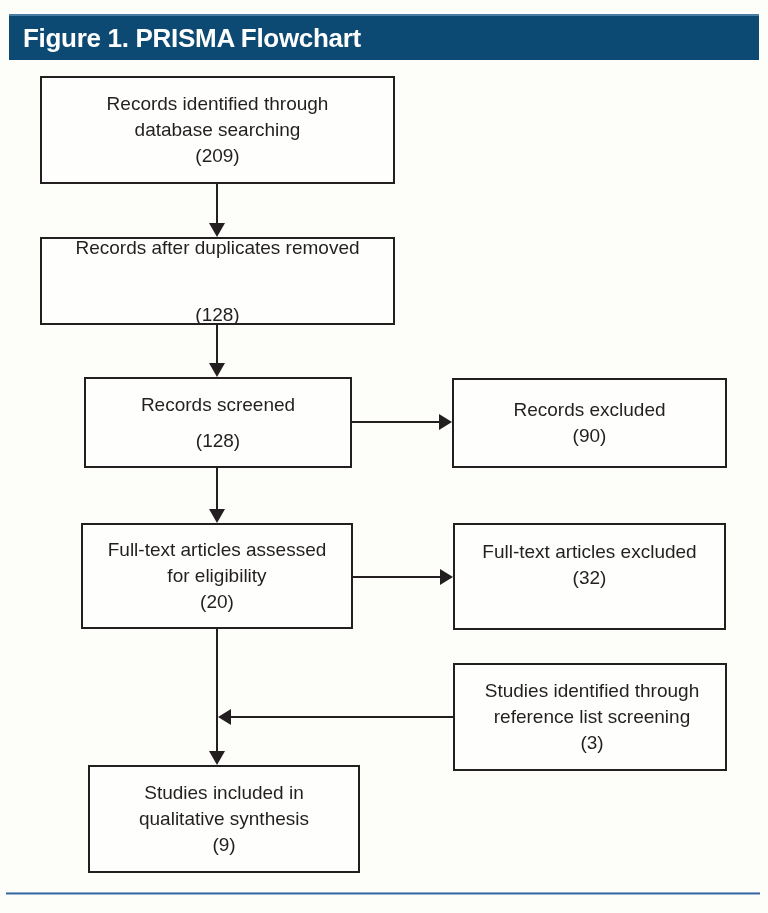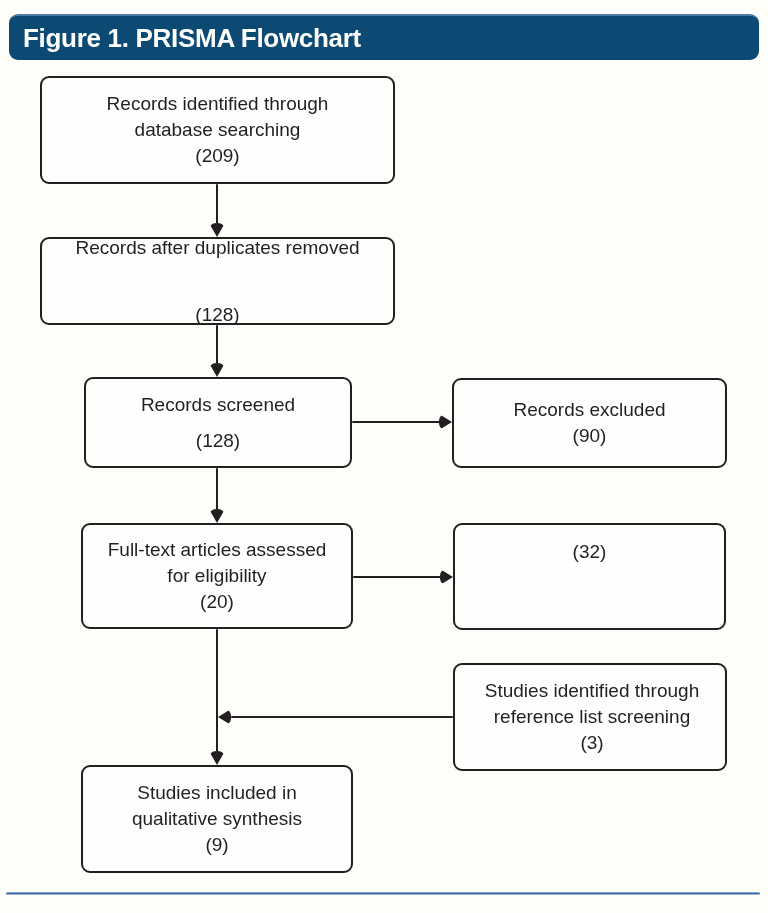--- a/index.html
+++ b/index.html
@@ -4,21 +4,21 @@
 <style>
   :root {
     --header-bg: #0d4a73;
     --header-text: #ffffff;
     --box-border: #231f20;
     --text: #231f20;
     --arrow: #231f20;
     --bottom-rule: #36699e;
     --background: #fdfdf9;
   }
-  * { margin: 0; padding: 0; box-sizing: border-box; border-radius: 9px; }
+  * { margin: 0; padding: 0; box-sizing: border-box; }
   html, body { background: #ffffff; }
   .screenshot {
     position: relative;
     width: 768px;
     height: 913px;
     background: var(--background);
     font-family: "Liberation Sans", "DejaVu Sans", sans-serif;
     color: var(--text);
     overflow: hidden;
   }
@@ -50,21 +50,21 @@
     line-height: 26px;
     padding: 0 4px;
   }
   .b1 { left: 40px;  top: 76px;  width: 355px; height: 108px; }
   .b2 { left: 40px;  top: 237px; width: 355px; height: 88px; gap: 41px;  }
   .b3 { left: 84px;  top: 377px; width: 268px; height: 91px; gap: 10px;  }
   .b4 { left: 452px; top: 378px; width: 275px; height: 90px;  }
   .b5 { left: 81px;  top: 523px; width: 272px; height: 106px; }
   .b6 { left: 453px; top: 523px; width: 273px; height: 107px; justify-content: flex-start; padding-top: 14px; }
   .b7 { left: 453px; top: 663px; width: 274px; height: 108px; padding-left: 8px; }
-  .b8 { left: 81px;  top: 765px; width: 272px; height: 108px; }
+  .b8 { left: 88px;  top: 765px; width: 272px; height: 108px; }
   .vline { position: absolute; width: 2px; background: var(--arrow); left: 216px; }
   .v1 { top: 184px; height: 40px; }
   .v2 { top: 325px; height: 39px; }
   .v3 { top: 468px; height: 42px; }
   .v4 { top: 629px; height: 123px; }
   .hline { position: absolute; height: 2px; background: var(--arrow); }
   .h1 { left: 352px; top: 421px; width: 88px; }
   .h2 { left: 353px; top: 576px; width: 88px; }
   .h3 { left: 231px; top: 716px; width: 222px; }
   .head { position: absolute; width: 0; height: 0; }
@@ -145,20 +145,21 @@
   <div class="fbox b5">
     <div>Full-text articles assessed</div>
     <div>for eligibility</div>
     <div>(20)</div>
   </div>
 
   <div class="hline h2"></div>
   <div class="head head-right hr2"></div>
 
   <div class="fbox b6">
+    <div>Full-text articles excluded</div>
     <div>(32)</div>
   </div>
 
   <div class="vline v4"></div>
   <div class="head head-down hd4"></div>
 
   <div class="fbox b7">
     <div>Studies identified through</div>
     <div>reference list screening</div>
     <div>(3)</div>

